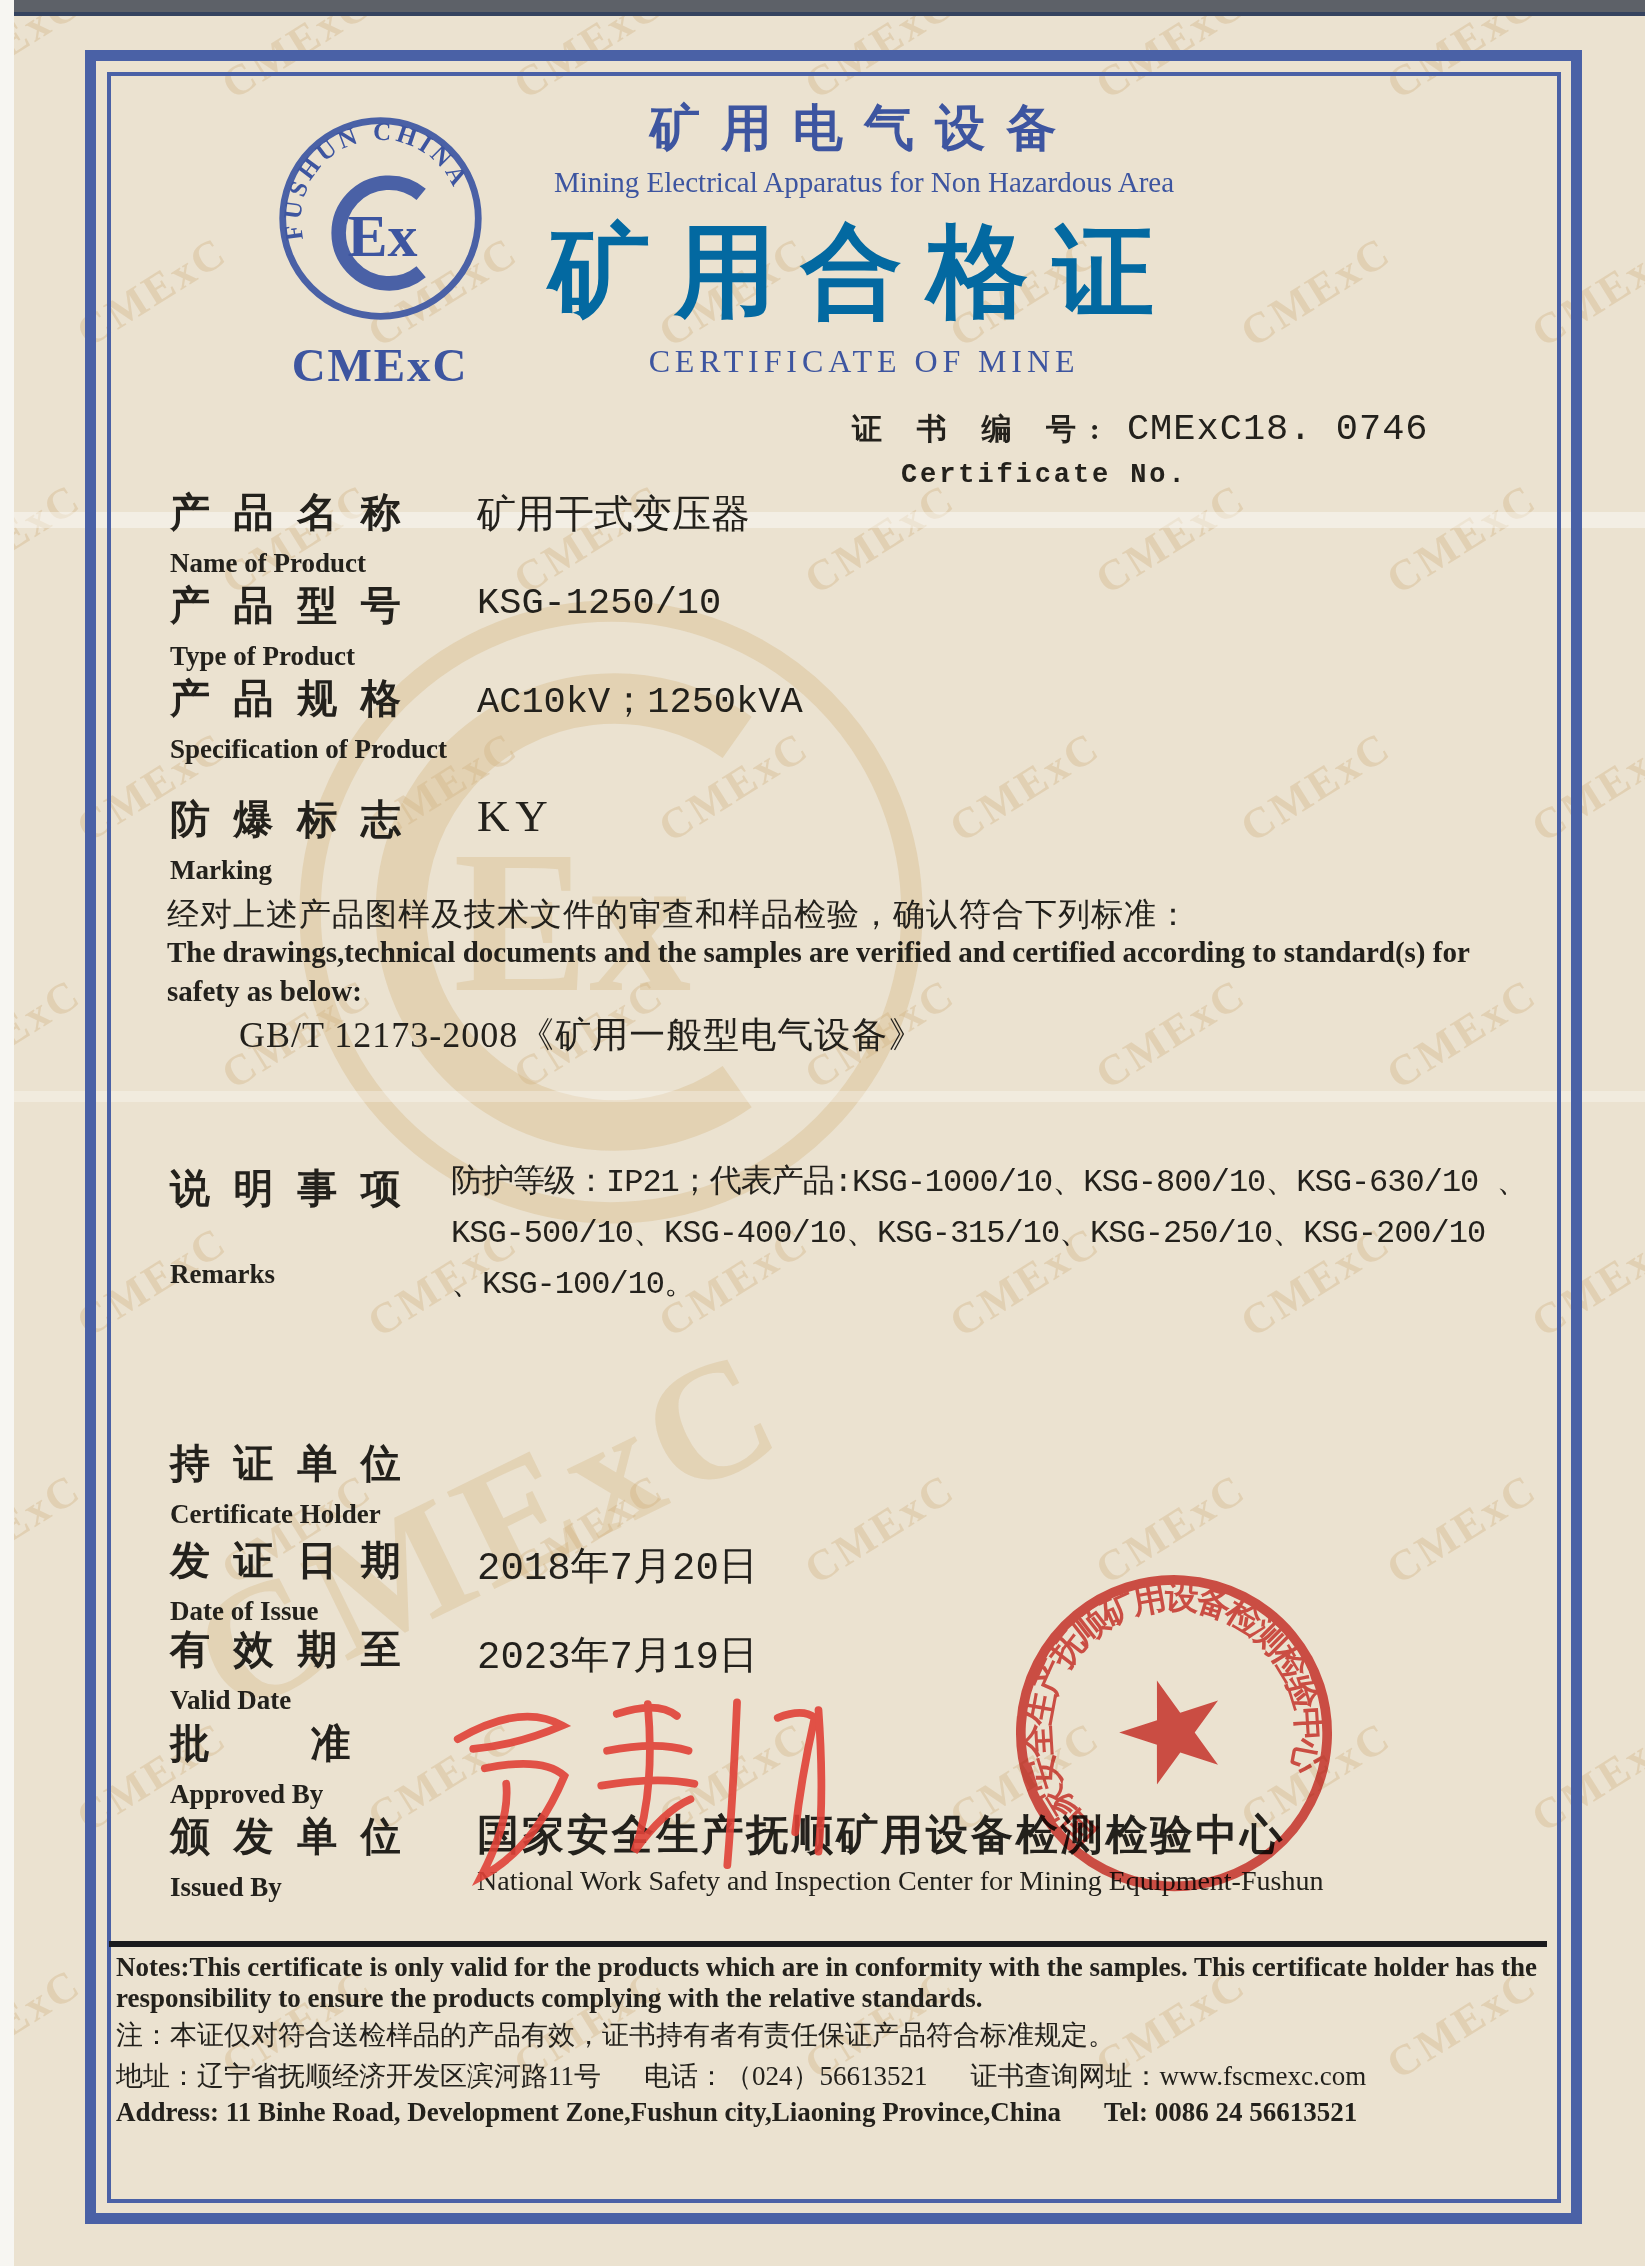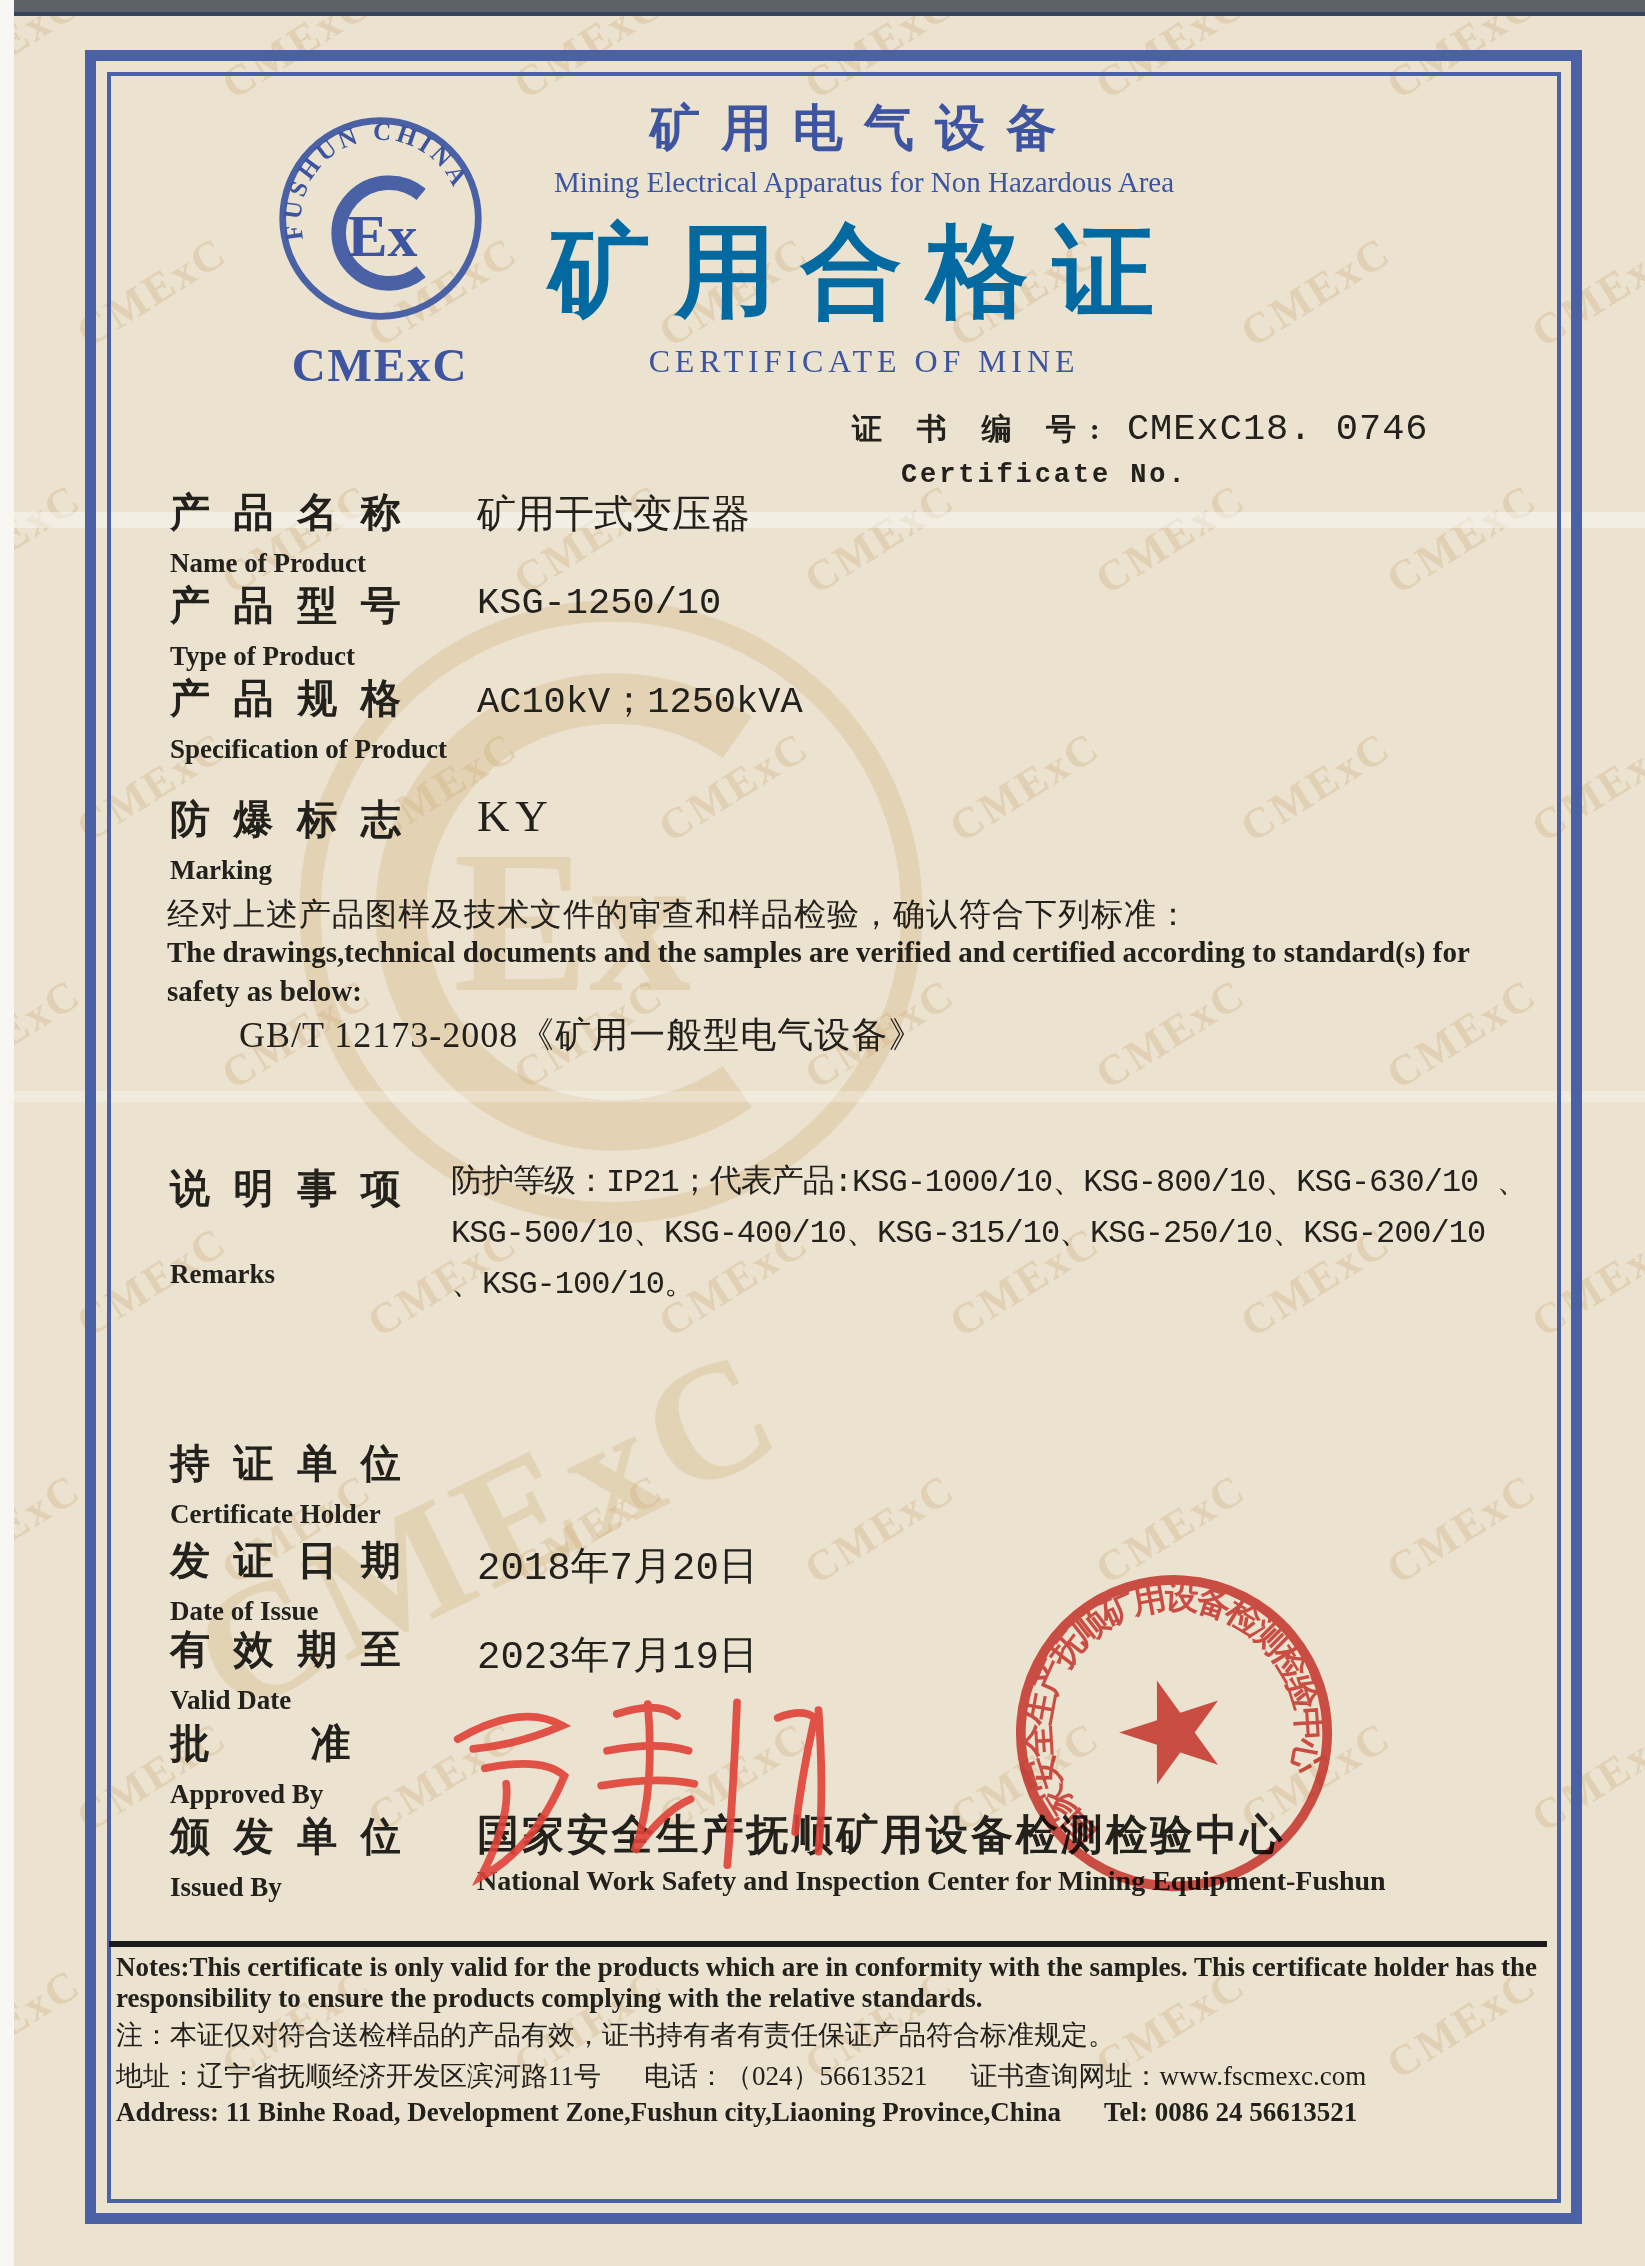--- a/index.html
+++ b/index.html
@@ -49,21 +49,21 @@
   .val.mono{font-family:"Liberation Mono","DejaVu Sans Mono",monospace;font-size:37px;}
   
   .std-cn{position:absolute;left:167px;top:893px;font-size:32px;letter-spacing:1px;}
   .std-en{position:absolute;left:167px;top:933px;width:1378px;font-size:29px;font-weight:700;line-height:1.33;}
   .std-gb{position:absolute;left:239px;top:1011px;font-size:36px;letter-spacing:1px;}
   
   .remarks-val{position:absolute;left:451px;top:1157px;width:1082px;font-size:32px;line-height:1.6;
       font-family:"Liberation Mono","DejaVu Sans Mono",monospace;letter-spacing:-1px;}
   
   .val.big{font-size:42px;letter-spacing:2.9px;}
-  .issued-en{position:absolute;left:477px;top:1865px;font-size:28px;font-weight:700;}
+  .issued-en{position:absolute;left:477px;top:1865px;font-size:28px;font-weight:400;}
   
   .sig{position:absolute;left:417px;top:1675px;z-index:7;}
   .stamp{position:absolute;left:998px;top:1549px;z-index:7;transform:rotate(-18deg);
       mix-blend-mode:multiply;opacity:.88;}
   
   .divider{position:absolute;left:109px;top:1941px;width:1438px;height:5.8px;background:#1b1b1d;}
   .foot{position:absolute;left:116px;top:1952px;width:1436px;font-size:27px;}
   .foot .fl{margin-bottom:5.8px;line-height:1.15;}
   .foot .seg-row{display:flex;gap:43px;flex-wrap:nowrap;white-space:nowrap;}
   .foot .en{font-weight:700;}

